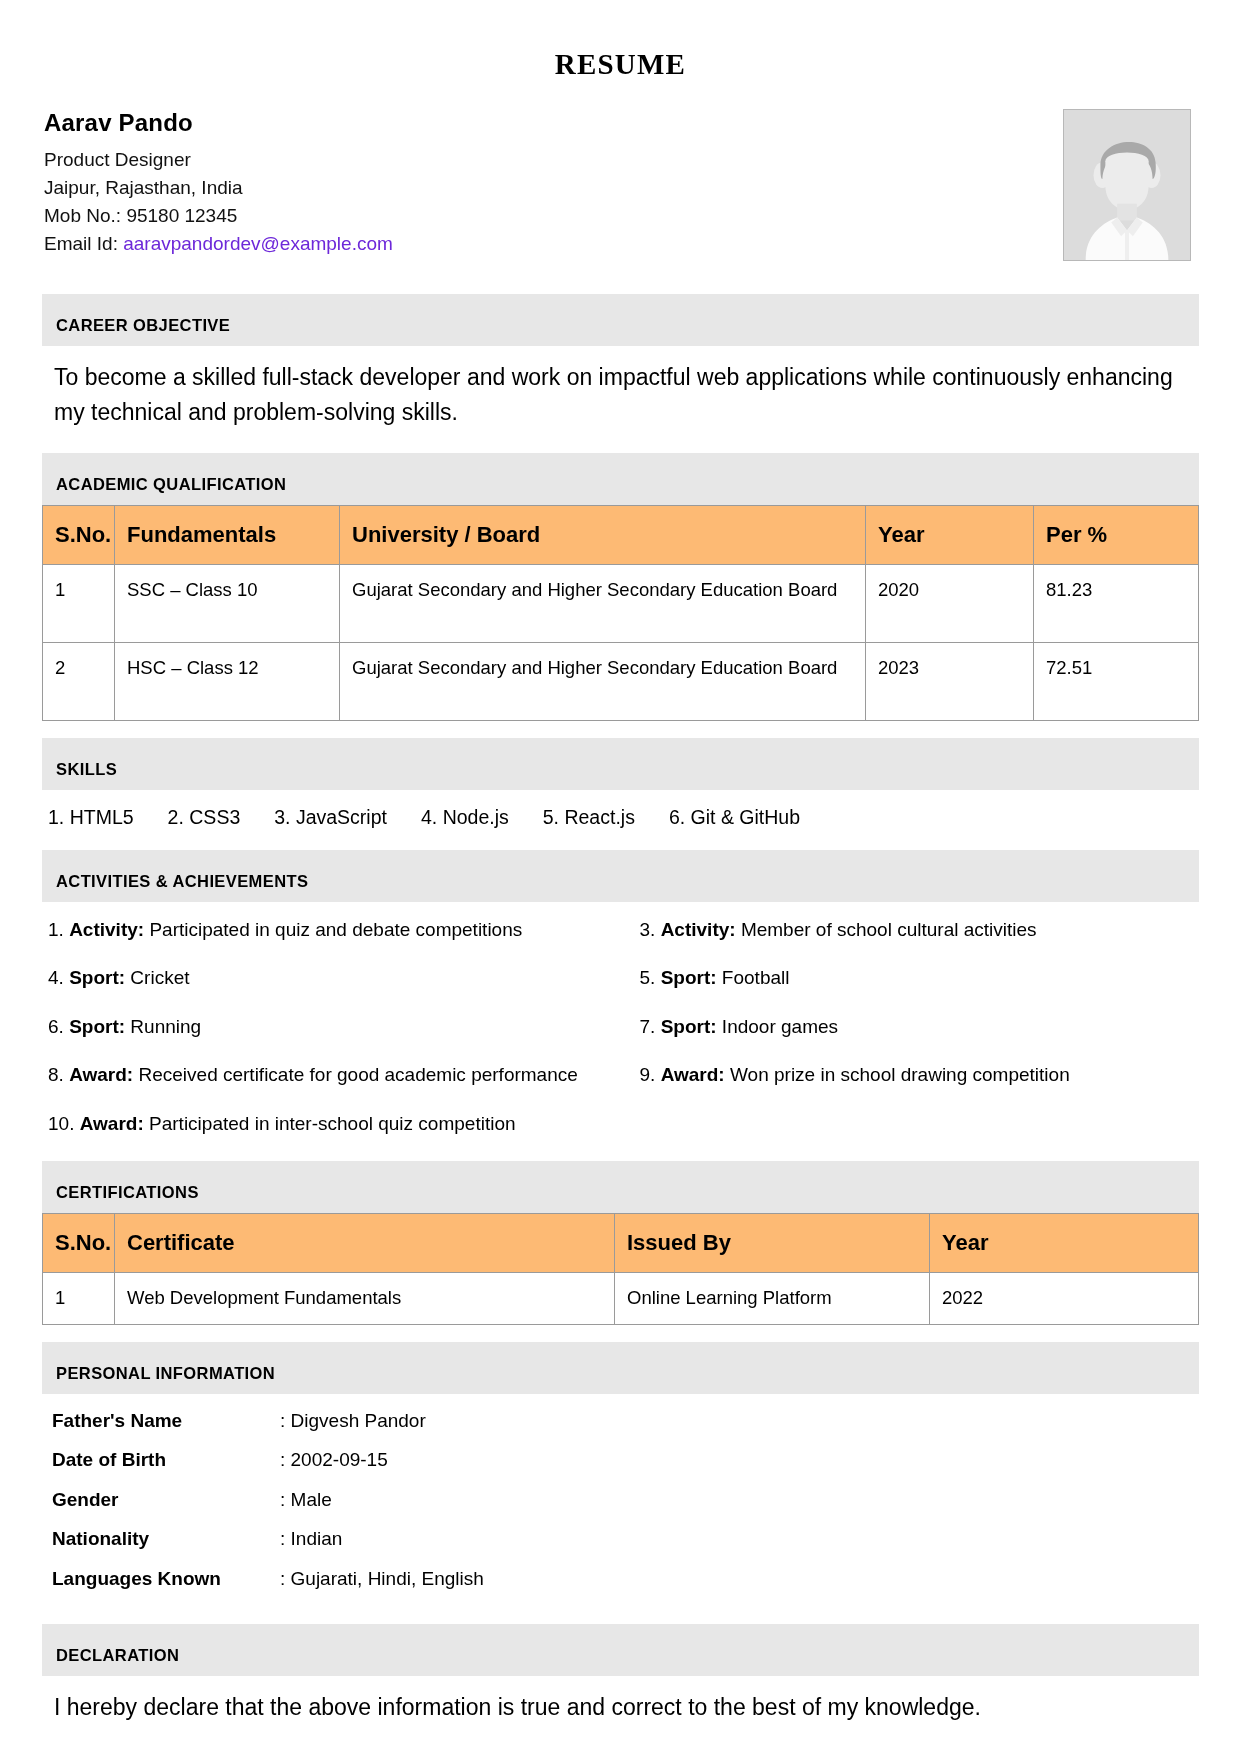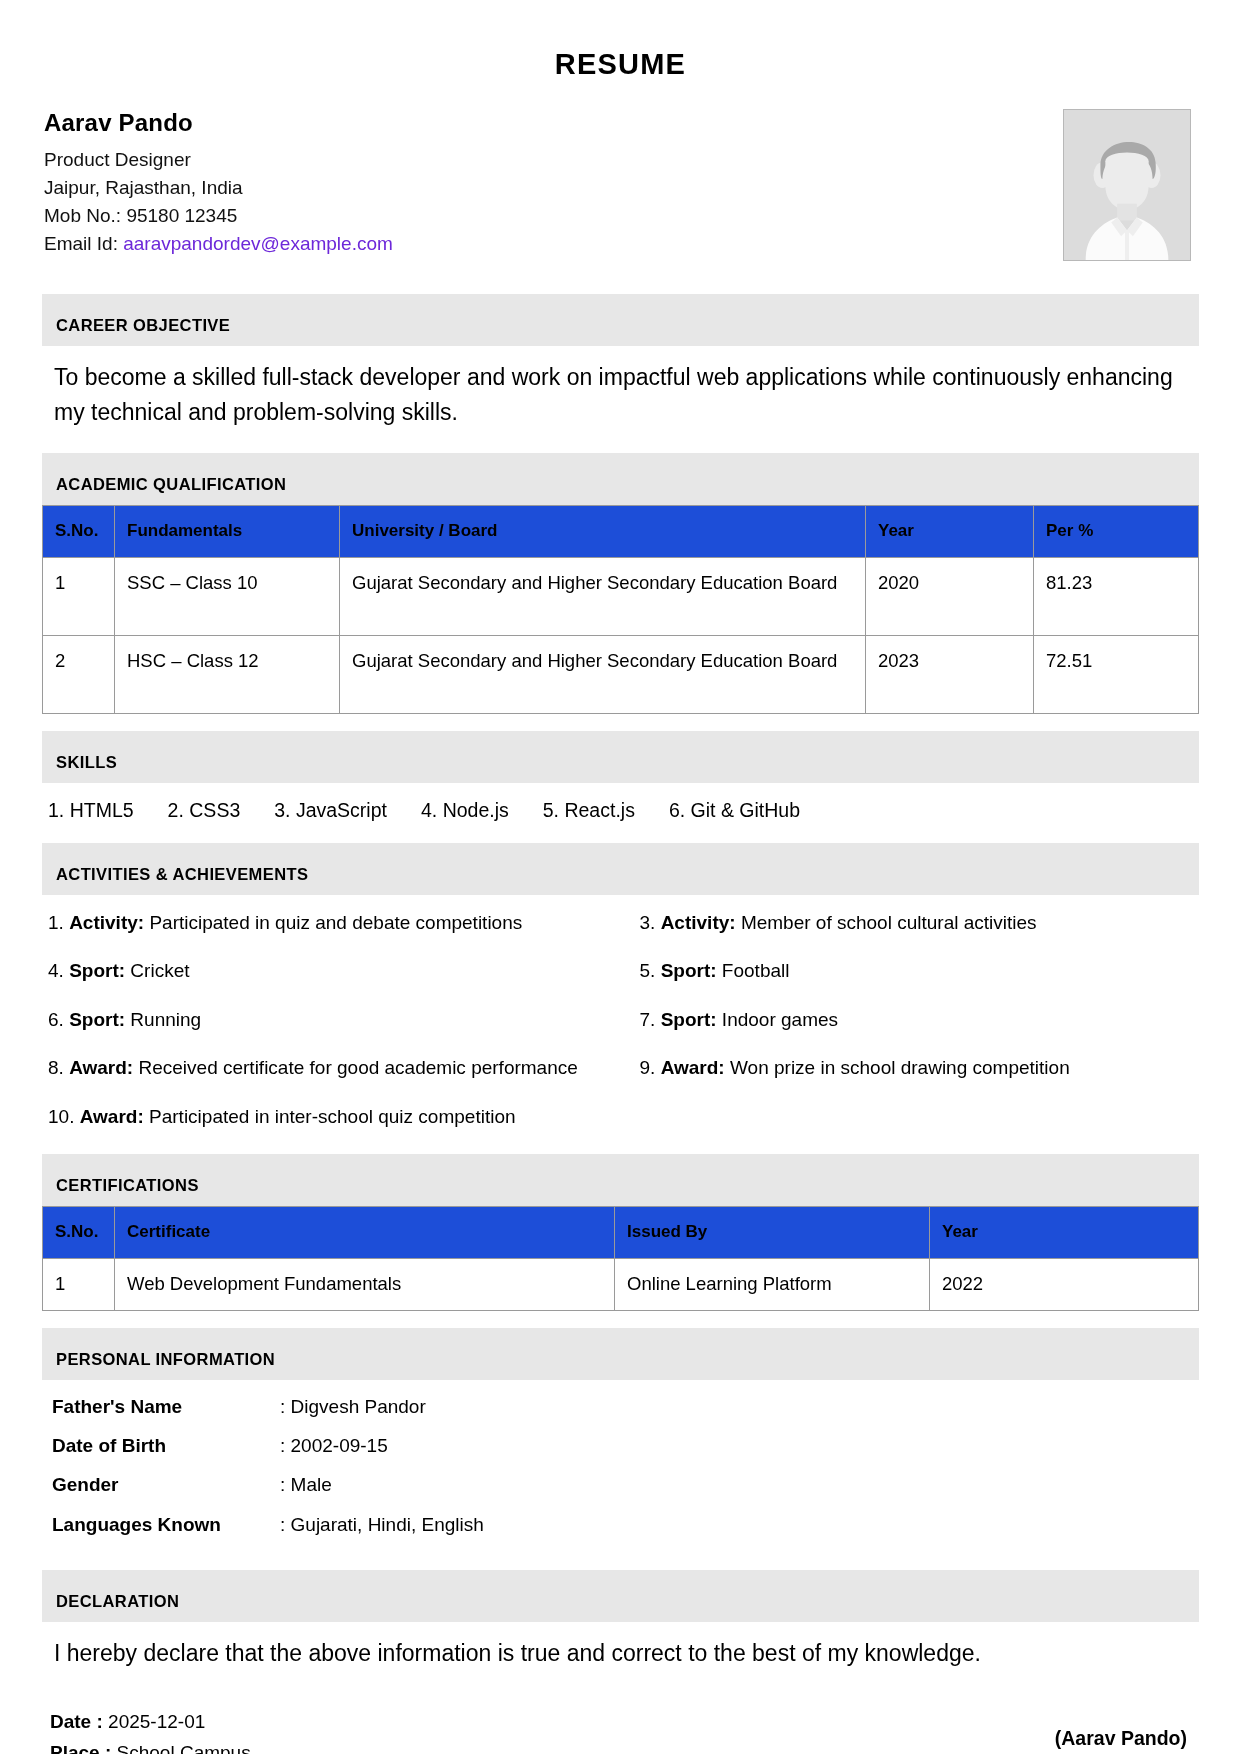--- a/index.html
+++ b/index.html
@@ -17,20 +17,21 @@
     min-height: 1754px;
     padding: 38px 42px 20px 42px;
     position: relative;
   }
   .doc-title {
     text-align: center;
     font-size: 29px;
     font-weight: bold;
     letter-spacing: 1.2px;
     margin: 10px 0 28px 0;
+    font-family: Liberation Serif, serif;
   }
   
   .header {
     display: flex;
     justify-content: space-between;
     align-items: flex-start;
     padding: 0 0 16px 0;
   }
   .hdr-left { padding-left: 2px; }
   .cand-name {
@@ -78,23 +79,23 @@
   }
   table.grid th, table.grid td {
     border: 1px solid #9a9a9a;
     text-align: left;
     vertical-align: top;
     padding: 12px 12px;
     font-size: 18.5px;
     line-height: 1.45;
   }
   table.grid th {
-    background: #1d4ed8;
-    font-weight: bold;
-    font-size: 17px;
+    background: #fdba74;
+    font-weight: bold;
+    font-size: 22px;
     padding-top: 13px;
     padding-bottom: 13px;
   }
   table.grid td { background: #ffffff; }
   .acad td.cell-uni { height: 78px; }
   .col-sno  { width: 72px; }
   .col-qual { width: 225px; }
   .col-year { width: 168px; }
   .col-per  { width: 165px; }
   .cert-sno  { width: 72px; }
@@ -318,20 +319,24 @@
     </div>
     <div class="pi-row">
       <div class="pi-label">Date of Birth</div>
       <div class="pi-value">: 2002-09-15</div>
     </div>
     <div class="pi-row">
       <div class="pi-label">Gender</div>
       <div class="pi-value">: Male</div>
     </div>
     <div class="pi-row">
+      <div class="pi-label">Nationality</div>
+      <div class="pi-value">: Indian</div>
+    </div>
+    <div class="pi-row">
       <div class="pi-label">Languages Known</div>
       <div class="pi-value">: Gujarati, Hindi, English</div>
     </div>
   </div>
 
   <div class="sec-head">DECLARATION</div>
   <div class="sec-body">
     <p>I hereby declare that the above information is true and correct to the best of my knowledge.</p>
   </div>
 

